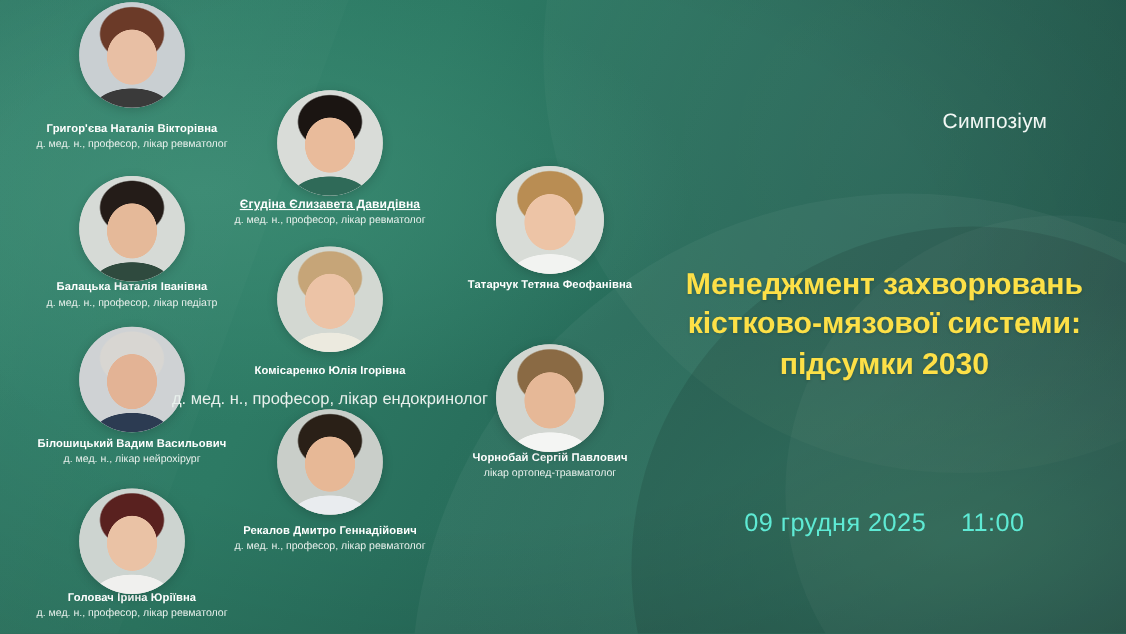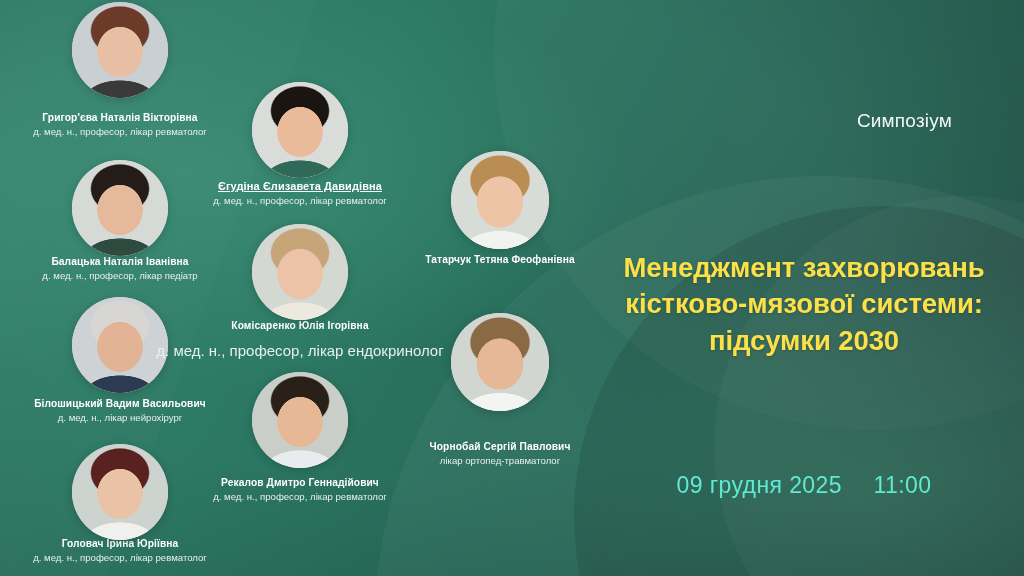--- a/index.html
+++ b/index.html
@@ -47,21 +47,21 @@
     box-shadow:0 2px 10px rgba(0,0,0,.18);
   }
   .avatar .face{ position:absolute; inset:0; }
   .sp-name{
     font-weight:bold; color:#ffffff; white-space:nowrap;
     letter-spacing:.1px;
   }
   .sp-role{ color:#e8f0ec; white-space:nowrap; }
 
   
-  #right{ position:absolute; right:0; top:10px; width:424px; height:544px; }
+  #right{ position:absolute; right:0; top:0; width:424px; height:544px; }
   #kicker{
     position:absolute; right:72px; top:100px;
     color:#f2f7f4; font-size:19px; letter-spacing:.2px;
   }
   #title{
     position:absolute; left:8px; right:24px; top:240px;
     text-align:center; color:#fde047;
     font-weight:bold; font-size:27.5px; line-height:1.32;
     letter-spacing:-.1px;
     text-shadow:0 1px 3px rgba(0,0,0,.18);
@@ -118,41 +118,41 @@
       <div class="avatar" style="height: 96px; width: 96px; background: rgb(217, 220, 216);">
         <div class="face" style="background: radial-gradient(58% 30% at 50% 100%, rgb(47, 106, 88) 0%, rgb(47, 106, 88) 60%, transparent 62%), radial-gradient(30% 33% at 50% 52%, rgb(233, 187, 155) 0%, rgb(233, 187, 155) 78%, transparent 80%), radial-gradient(37% 31% at 50% 30%, rgb(27, 21, 18) 0%, rgb(27, 21, 18) 80%, transparent 84%), linear-gradient(160deg, rgb(217, 220, 216) 0%, rgb(217, 220, 216) 100%);"></div>
       </div>
       <div class="sp-name" style="font-size: 11px; margin-top: 2px; text-decoration: underline;">Єгудіна Єлизавета Давидівна</div>
       <div class="sp-role" style="font-size: 9.6px; margin-top: 3px;">д. мед. н., професор, лікар ревматолог</div>
     </div>
     <div class="speaker" style="left: 130px; top: 224px; width: 340px;">
       <div class="avatar" style="height: 96px; width: 96px; background: rgb(211, 216, 210);">
         <div class="face" style="background: radial-gradient(58% 30% at 50% 100%, rgb(236, 234, 223) 0%, rgb(236, 234, 223) 60%, transparent 62%), radial-gradient(30% 33% at 50% 52%, rgb(236, 195, 166) 0%, rgb(236, 195, 166) 78%, transparent 80%), radial-gradient(37% 31% at 50% 30%, rgb(198, 165, 120) 0%, rgb(198, 165, 120) 80%, transparent 84%), linear-gradient(160deg, rgb(211, 216, 210) 0%, rgb(211, 216, 210) 100%);"></div>
       </div>
-      <div class="sp-name" style="font-size: 10.2px; ">Комісаренко Юлія Ігорівна</div>
+      <div class="sp-name" style="font-size: 10.2px; margin-top: 12px;">Комісаренко Юлія Ігорівна</div>
       <div class="sp-role" style="font-size: 15px; margin-top: 11px;">д. мед. н., професор, лікар ендокринолог</div>
     </div>
     <div class="speaker" style="left: 130px; top: 372px; width: 340px;">
       <div class="avatar" style="height: 96px; width: 96px; background: rgb(201, 206, 201);">
         <div class="face" style="background: radial-gradient(58% 30% at 50% 100%, rgb(233, 236, 239) 0%, rgb(233, 236, 239) 60%, transparent 62%), radial-gradient(30% 33% at 50% 52%, rgb(231, 184, 150) 0%, rgb(231, 184, 150) 78%, transparent 80%), radial-gradient(37% 31% at 50% 30%, rgb(42, 32, 23) 0%, rgb(42, 32, 23) 80%, transparent 84%), linear-gradient(160deg, rgb(201, 206, 201) 0%, rgb(201, 206, 201) 100%);"></div>
       </div>
       <div class="sp-name" style="font-size: 10.2px; margin-top: 9px;">Рекалов Дмитро Геннадійович</div>
       <div class="sp-role" style="font-size: 9.6px; margin-top: 3px;">д. мед. н., професор, лікар ревматолог</div>
     </div>
     <div class="speaker" style="left: 330px; top: 151px; width: 340px;">
       <div class="avatar" style="height: 98px; width: 98px; background: rgb(216, 220, 215);">
         <div class="face" style="background: radial-gradient(58% 30% at 50% 100%, rgb(242, 243, 241) 0%, rgb(242, 243, 241) 60%, transparent 62%), radial-gradient(30% 33% at 50% 52%, rgb(237, 196, 166) 0%, rgb(237, 196, 166) 78%, transparent 80%), radial-gradient(37% 31% at 50% 30%, rgb(185, 141, 83) 0%, rgb(185, 141, 83) 80%, transparent 84%), linear-gradient(160deg, rgb(216, 220, 215) 0%, rgb(216, 220, 215) 100%);"></div>
       </div>
       <div class="sp-name" style="font-size: 10.2px; margin-top: 5px;">Татарчук Тетяна Феофанівна</div>
     </div>
     <div class="speaker" style="left: 330px; top: 313px; width: 340px;">
       <div class="avatar" style="height: 98px; width: 98px; background: rgb(210, 214, 209);">
         <div class="face" style="background: radial-gradient(58% 30% at 50% 100%, rgb(244, 245, 243) 0%, rgb(244, 245, 243) 60%, transparent 62%), radial-gradient(30% 33% at 50% 52%, rgb(230, 184, 151) 0%, rgb(230, 184, 151) 78%, transparent 80%), radial-gradient(37% 31% at 50% 30%, rgb(138, 106, 68) 0%, rgb(138, 106, 68) 80%, transparent 84%), linear-gradient(160deg, rgb(210, 214, 209) 0%, rgb(210, 214, 209) 100%);"></div>
       </div>
-      <div class="sp-name" style="font-size: 10.2px; margin-top: 30px; text-align: center;">Чорнобай Сергій Павлович</div>
+      <div class="sp-name" style="font-size: 10.2px; margin-top: 0; text-align: center;">Чорнобай Сергій Павлович</div>
       <div class="sp-role" style="font-size: 9.6px; margin-top: 3px;">лікар ортопед-травматолог</div>
     </div>
   </div>
 
 <div id="right">
   <div id="kicker">Симпозіум</div>
 
   <div id="title">
     <div>Менеджмент захворювань</div>
     <div>кістково-мязової системи:</div>

